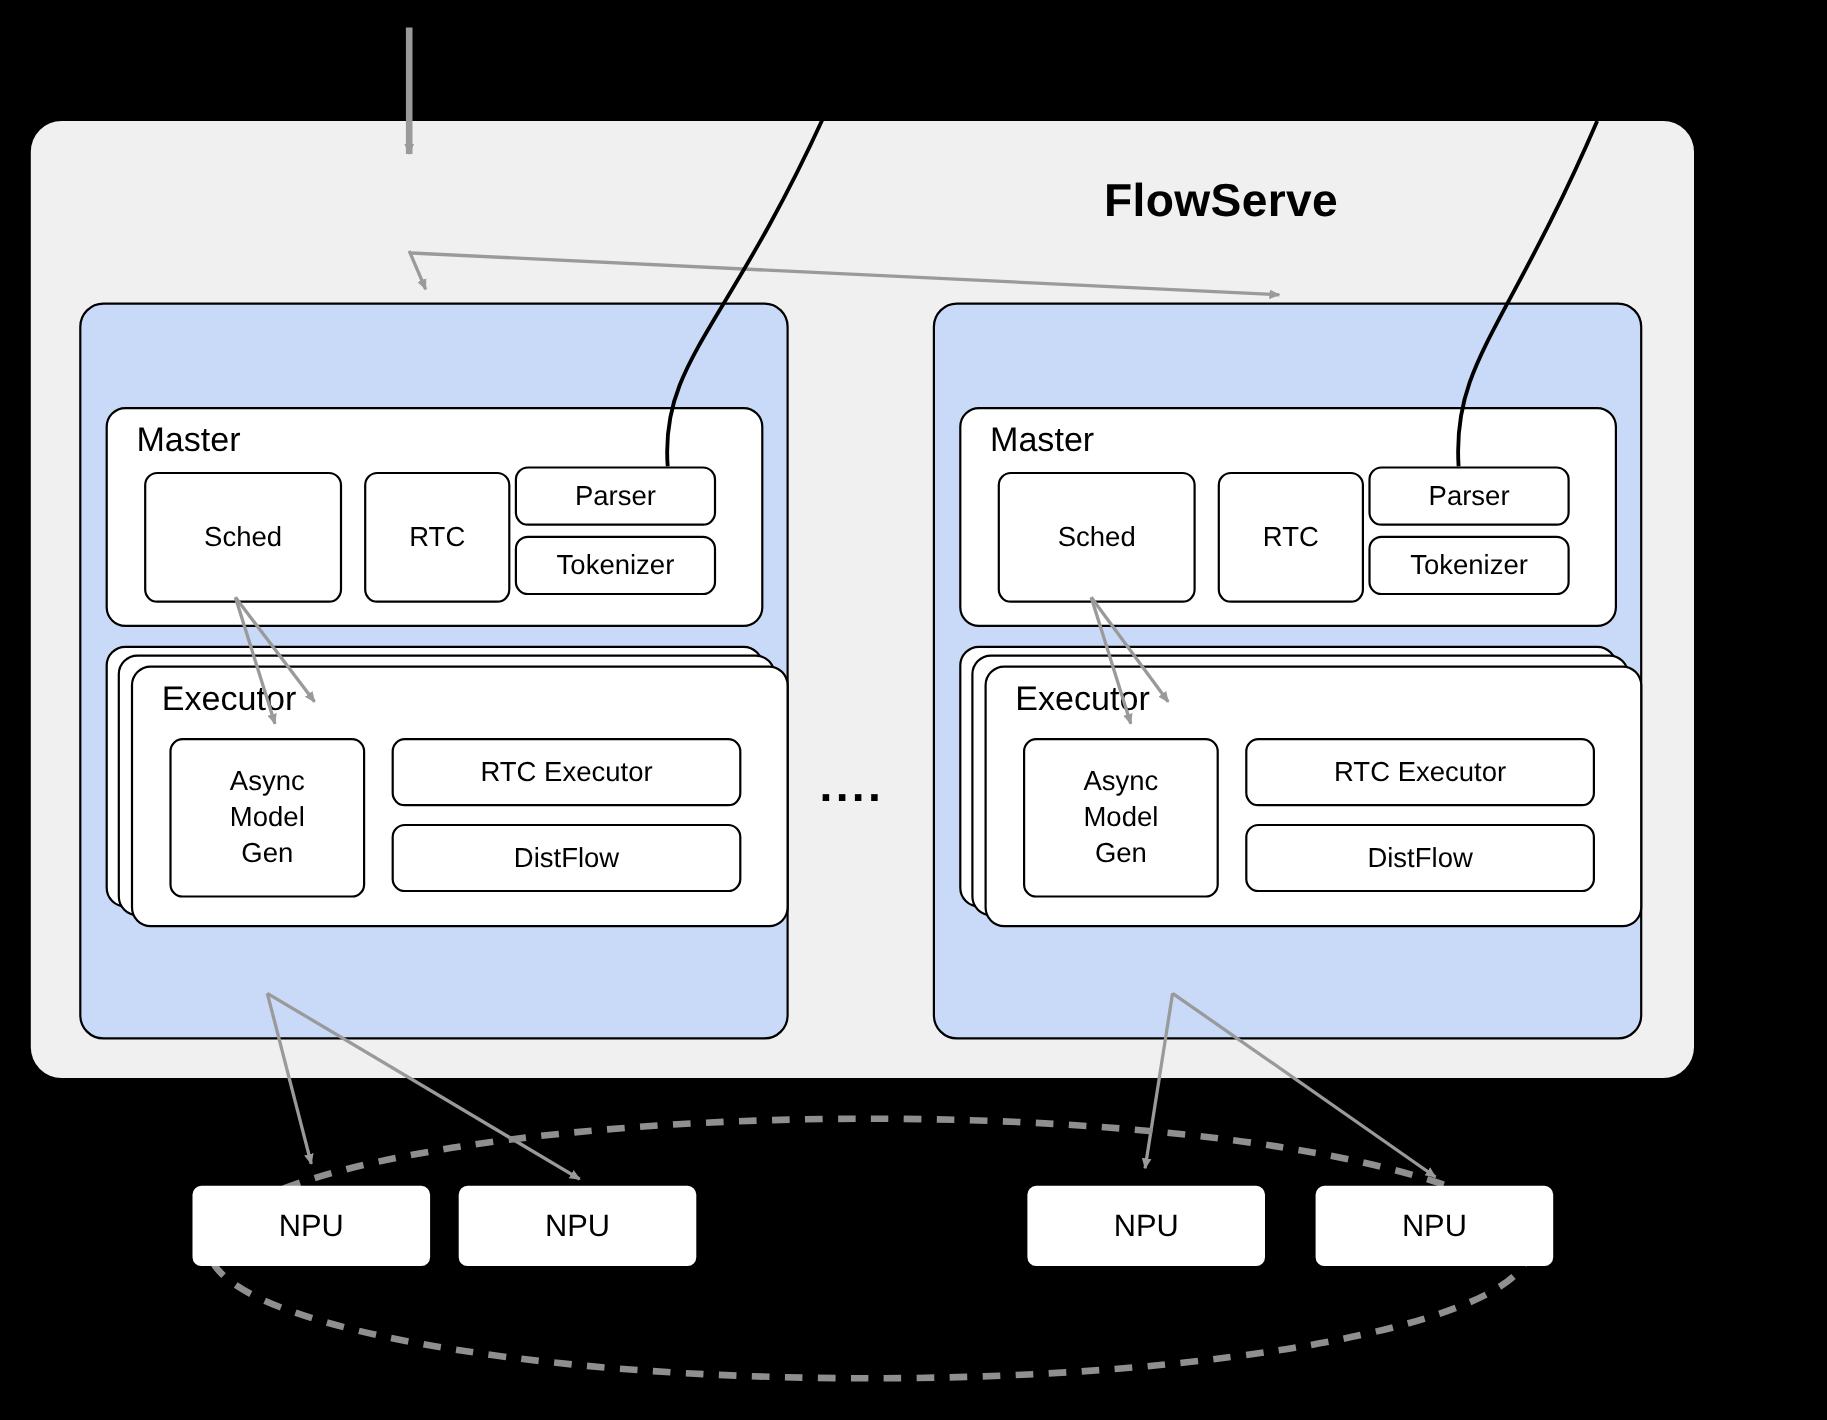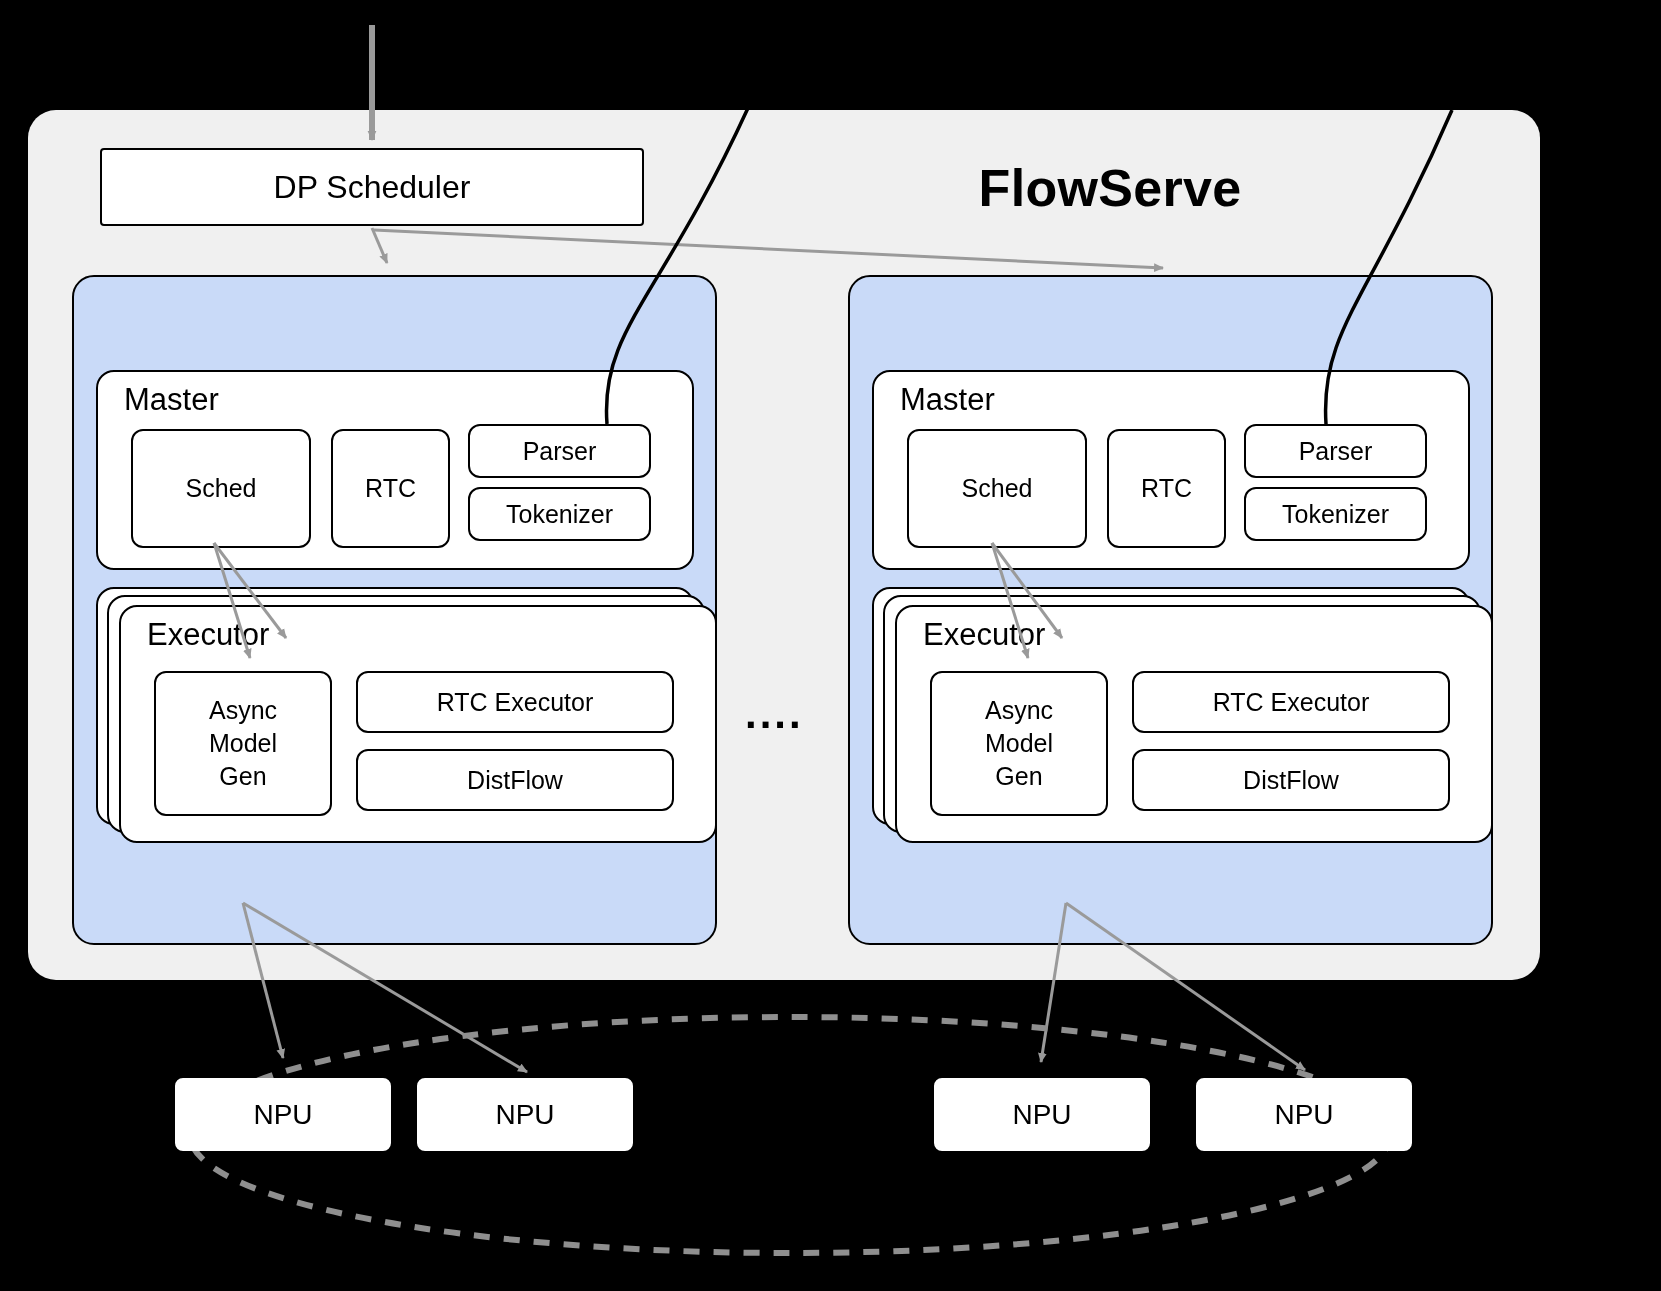--- a/index.html
+++ b/index.html
@@ -33,21 +33,21 @@
     background: #f0f0f0;
     border-radius: 28px;
     z-index: 1;
   }
   .flowserve-title {
     position: absolute;
     left: 940px;
     top: 158px;
     width: 340px;
     text-align: center;
-    font-size: 52px;
+    font-size: 42px;
     font-weight: bold;
     color: #000000;
     z-index: 4;
     letter-spacing: 0.3px;
   }
   
   .dp-scheduler {
     position: absolute;
     left: 100px;
     top: 148px;
@@ -114,21 +114,21 @@
     border-radius: 12px;
     display: flex;
     align-items: center;
     justify-content: center;
     font-size: 25px;
     color: #000000;
     box-sizing: border-box;
     text-align: center;
   }
   .m-sched     { left: 33px;  top: 57px; width: 180px; height: 119px; }
-  .m-rtc       { left: 233px; top: 57px; width: 119px; height: 119px; }
+  .m-rtc       { left: 233px; top: 57px; width: 133px; height: 119px; }
   .m-parser    { left: 370px; top: 52px; width: 183px; height: 54px; }
   .m-tokenizer { left: 370px; top: 115px; width: 183px; height: 54px; }
   
   .exec-shadow {
     position: absolute;
     left: 22px;
     top: 310px;
     width: 598px;
     height: 238px;
     background: #ffffff;
@@ -198,23 +198,20 @@
 </style>
 </head>
 <body>
 
 <div id="root">
 
   <div class="flowserve-panel"></div>
 
   <div class="flowserve-title">FlowServe</div>
 
-  <div class="dp-scheduler">
-    <span>DP Scheduler</span>
-  </div>
 
   <div class="dp-group left">
 
     <div class="master-box">
       <div class="section-label">Master</div>
       <div class="ibox m-sched">
         <span>Sched</span>
       </div>
       <div class="ibox m-rtc">
         <span>RTC</span>

